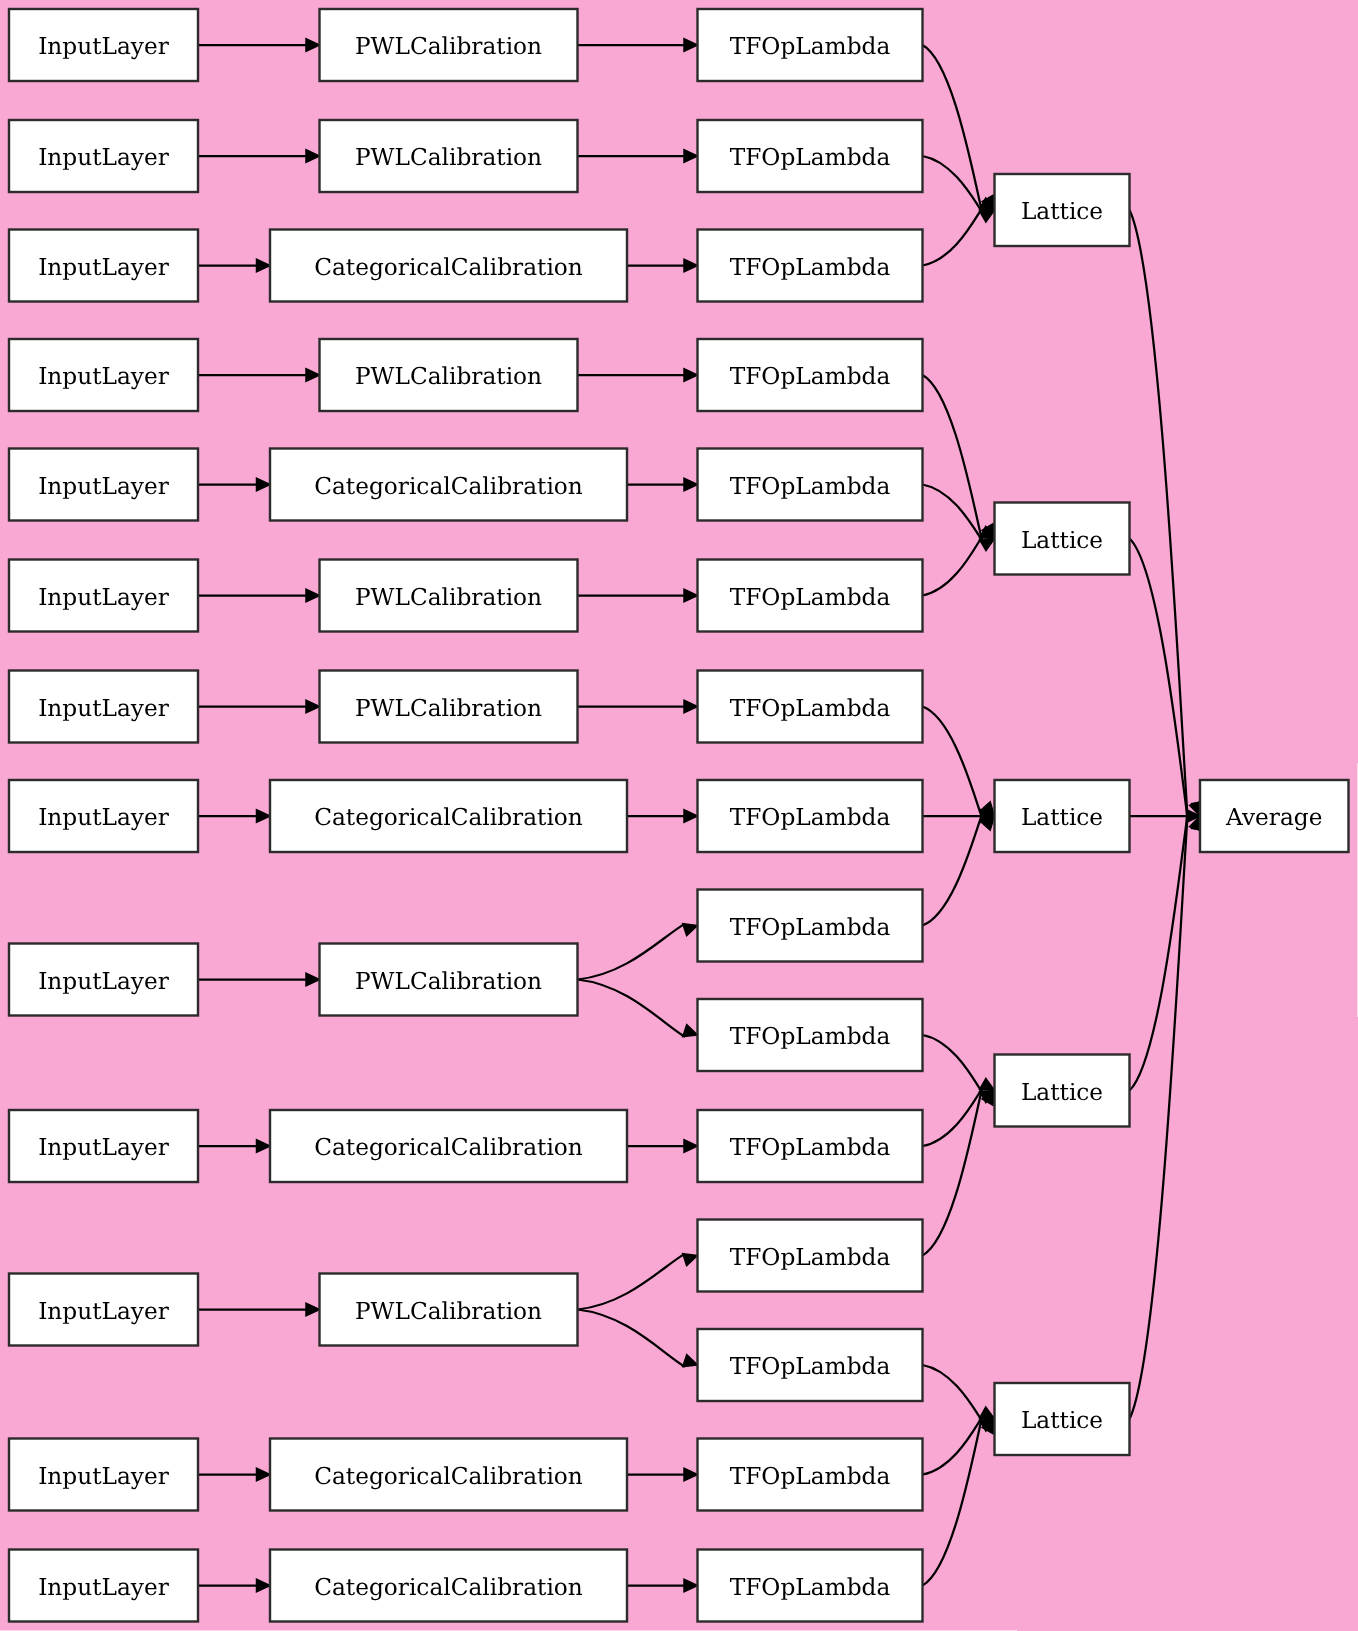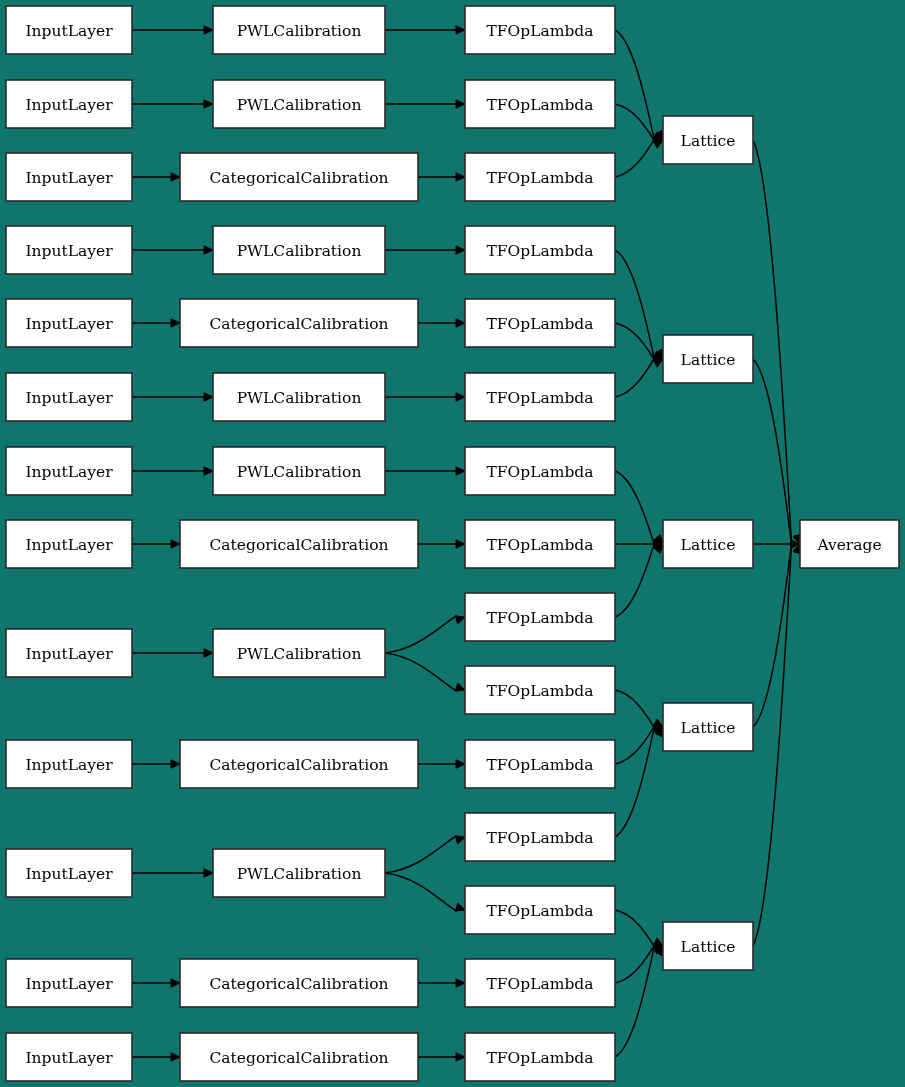--- a/index.html
+++ b/index.html
@@ -4,21 +4,21 @@
 <style>
   html, body {
     margin: 0;
     padding: 0;
     background: #ffffff;
   }
   #canvas {
     position: relative;
     width: 905px;
     height: 1087px;
-    background: #0f766e;
+    background: #f9a8d4;
     font-family: "DejaVu Serif", "Liberation Serif", serif;
   }
   svg#graph {
     position: absolute;
     top: 0; left: 0;
     width: 905px;
     height: 1087px;
     display: block;
   }
   .node rect {

